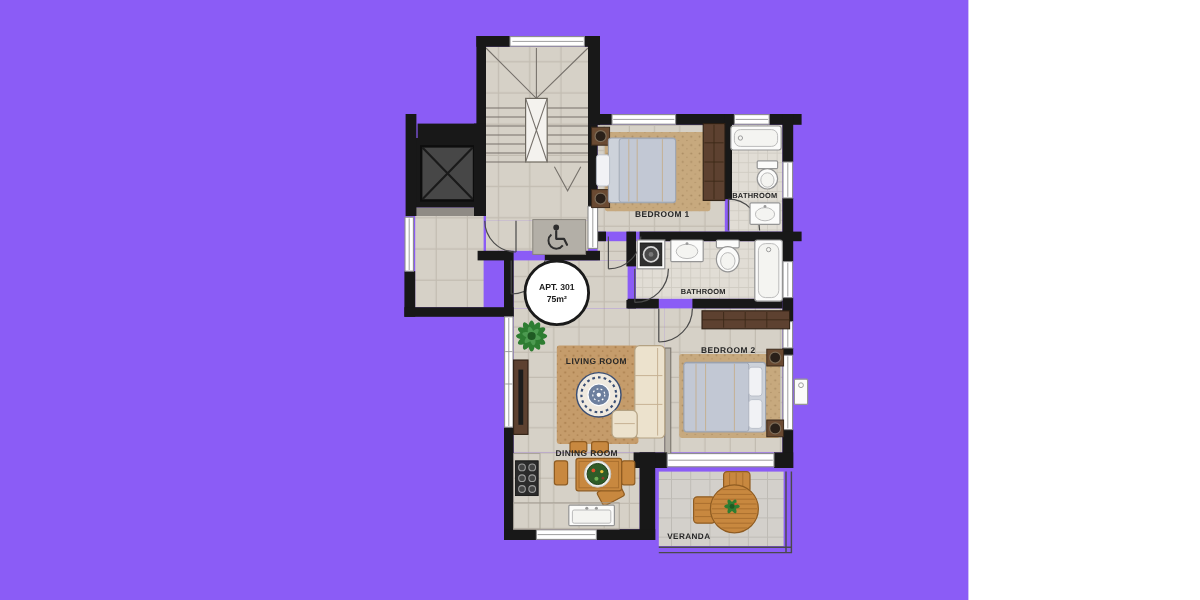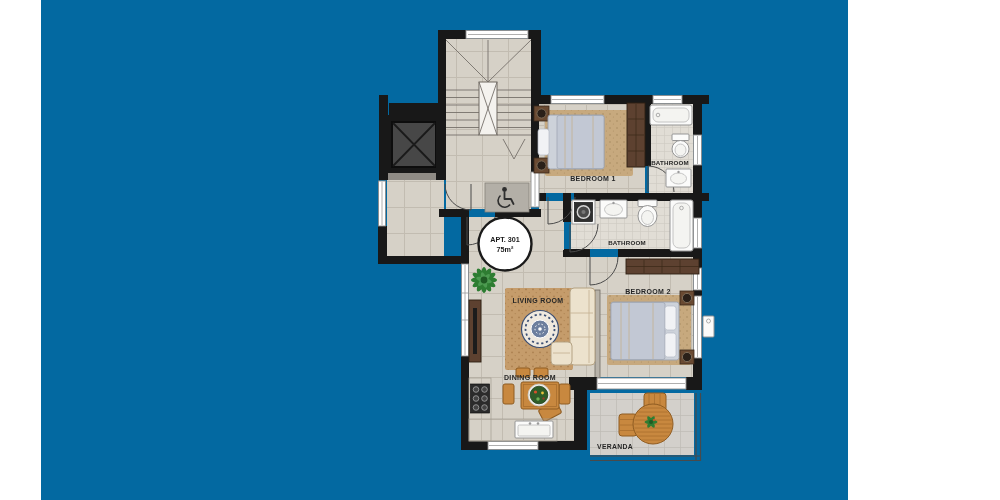--- a/index.html
+++ b/index.html
@@ -1,17 +1,17 @@
 <!DOCTYPE html>
 <html style="--wall: #181818; --floor: #d6d1c7; --grout: #c2bcb1; --bath: #e1ddd5; --ver: #d3d0cb; --rug: #c7a97e; --rugliv: #c59c6b; --woodd: #5d4130; --woodl: #c8883f; --sofa: #ece2cd; --bed: #cdd2da; --plant: #2e7d32; --elev: #474747;"><head>
 <meta charset="utf-8">
 <style>
   html,body{margin:0;padding:0;background:#ffffff;}
-  .stage{position:relative;width:807px;height:500px;background:#0369a1;overflow:hidden;
-         font-family:"Liberation Sans",sans-serif;margin-left:41px;}
+  .stage{position:relative;width:807px;height:500px;background:#8b5cf6;overflow:hidden;
+         font-family:"Liberation Sans",sans-serif;}
   svg{display:block}
   
   .wall{fill:var(--wall,#181818)}
   .glass{fill:#ffffff;stroke:#8c8c8c;stroke-width:0.9}
   .gline{stroke:#9a9a9a;stroke-width:0.8;fill:none}
   .door{stroke:#4a4a4a;stroke-width:1;fill:none}
   .thinwall{fill:#b7b2a9;stroke:#6f6a62;stroke-width:0.8}
   
   .pf{fill:var(--floor,#d6d1c7)} .pg{stroke:var(--grout,#c2bcb1);stroke-width:1;fill:none}
   .pb{fill:var(--bath,#e1ddd5)} .pbg{stroke:#cfcac1;stroke-width:0.7;fill:none}

